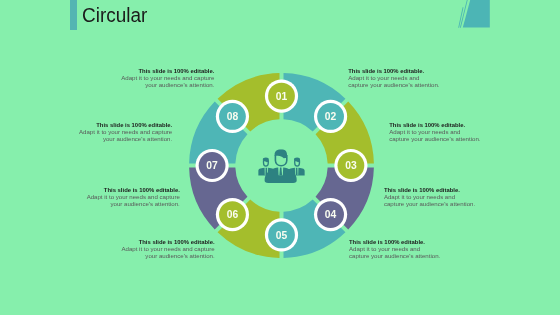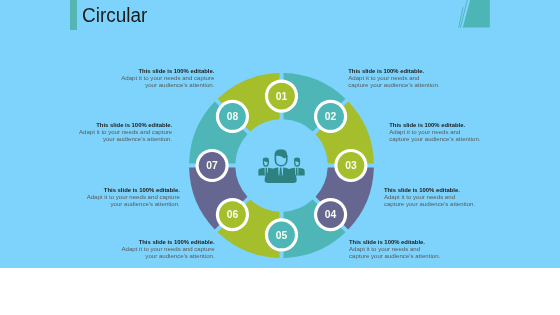--- a/index.html
+++ b/index.html
@@ -1,18 +1,18 @@
 <!DOCTYPE html>
 <html><head>
 <meta charset="utf-8">
 <style>
   html,body{margin:0;padding:0;}
   body{width:560px;height:315px;background:#ffffff;overflow:hidden;
        font-family:"Liberation Sans",sans-serif;-webkit-font-smoothing:antialiased;}
-  .slide{position:relative;width:560px;height:268px;background:#7dd3fc;overflow:hidden;}
+  .slide{position:relative;width:560px;height:315px;background:#86efac;overflow:hidden;}
 
   .title-bar{position:absolute;left:70px;top:0px;width:6.7px;height:29.6px;background:#54b5b2;}
   .title{position:absolute;left:82px;top:3.6px;font-size:19.6px;color:#1b1b1b;
          font-family:"Liberation Sans",sans-serif;font-weight:400;letter-spacing:0px;
          transform:scaleX(0.968);transform-origin:left top;}
   .corner{position:absolute;left:458px;top:0px;}
 
   .diagram{position:absolute;left:188.6px;top:73.4px;width:185px;height:185px;}
 
   .txt{position:absolute;font-size:6.1px;color:#595959;line-height:6.7px;

